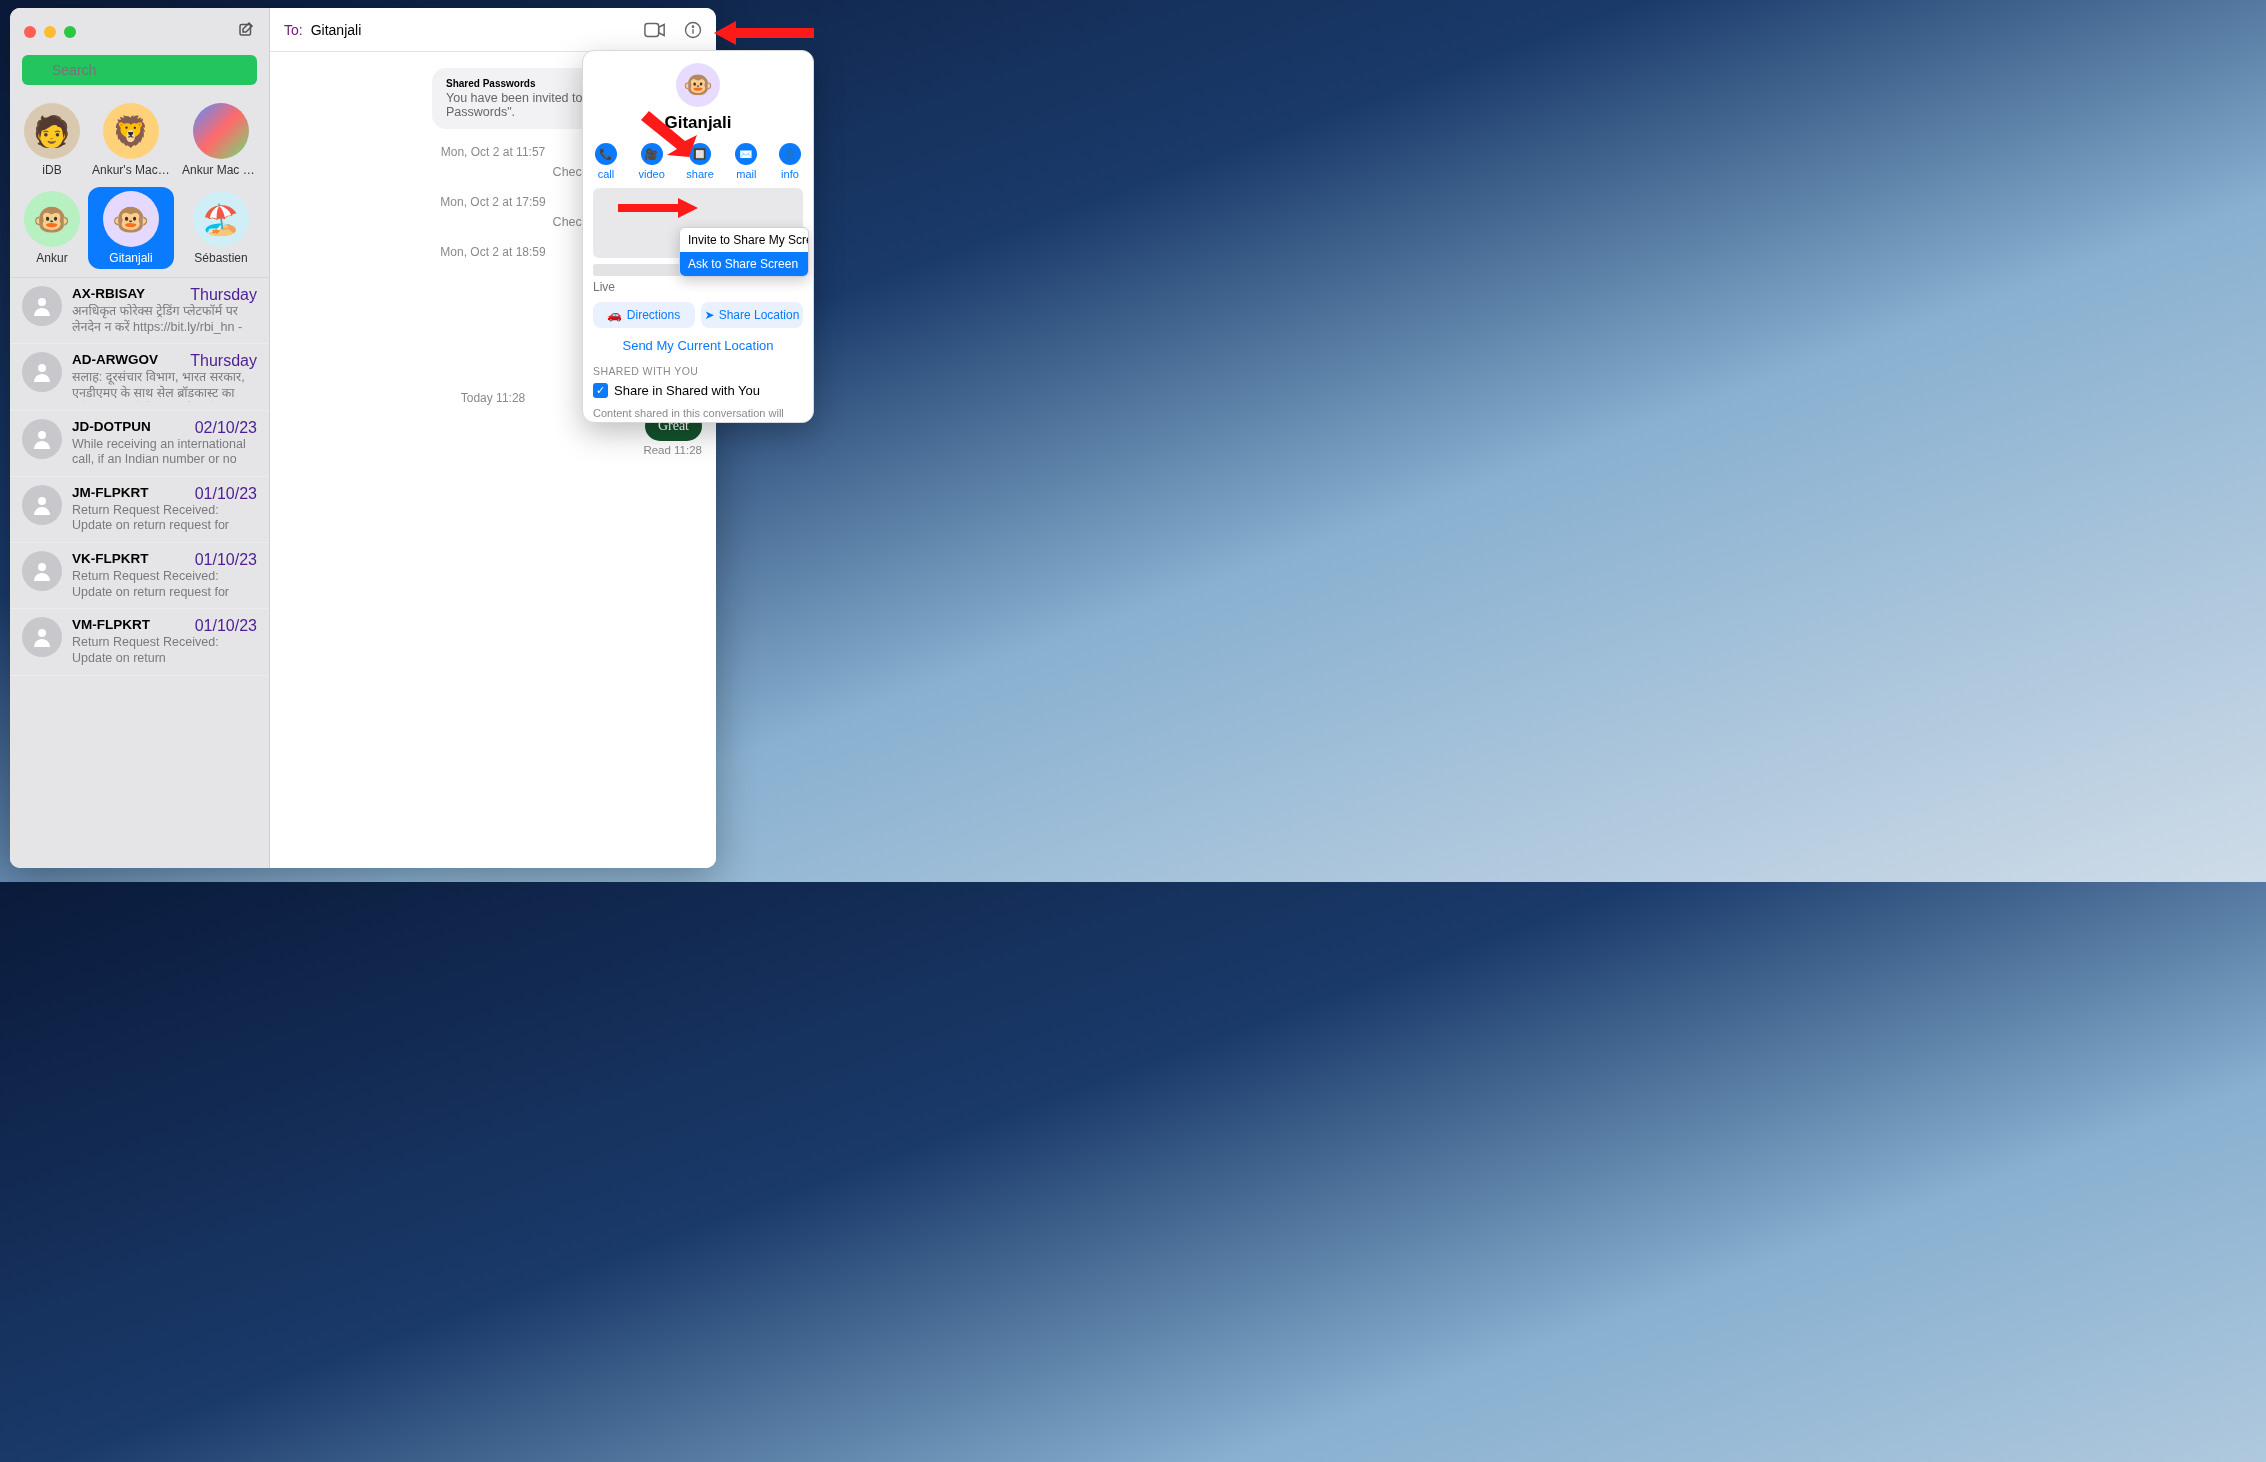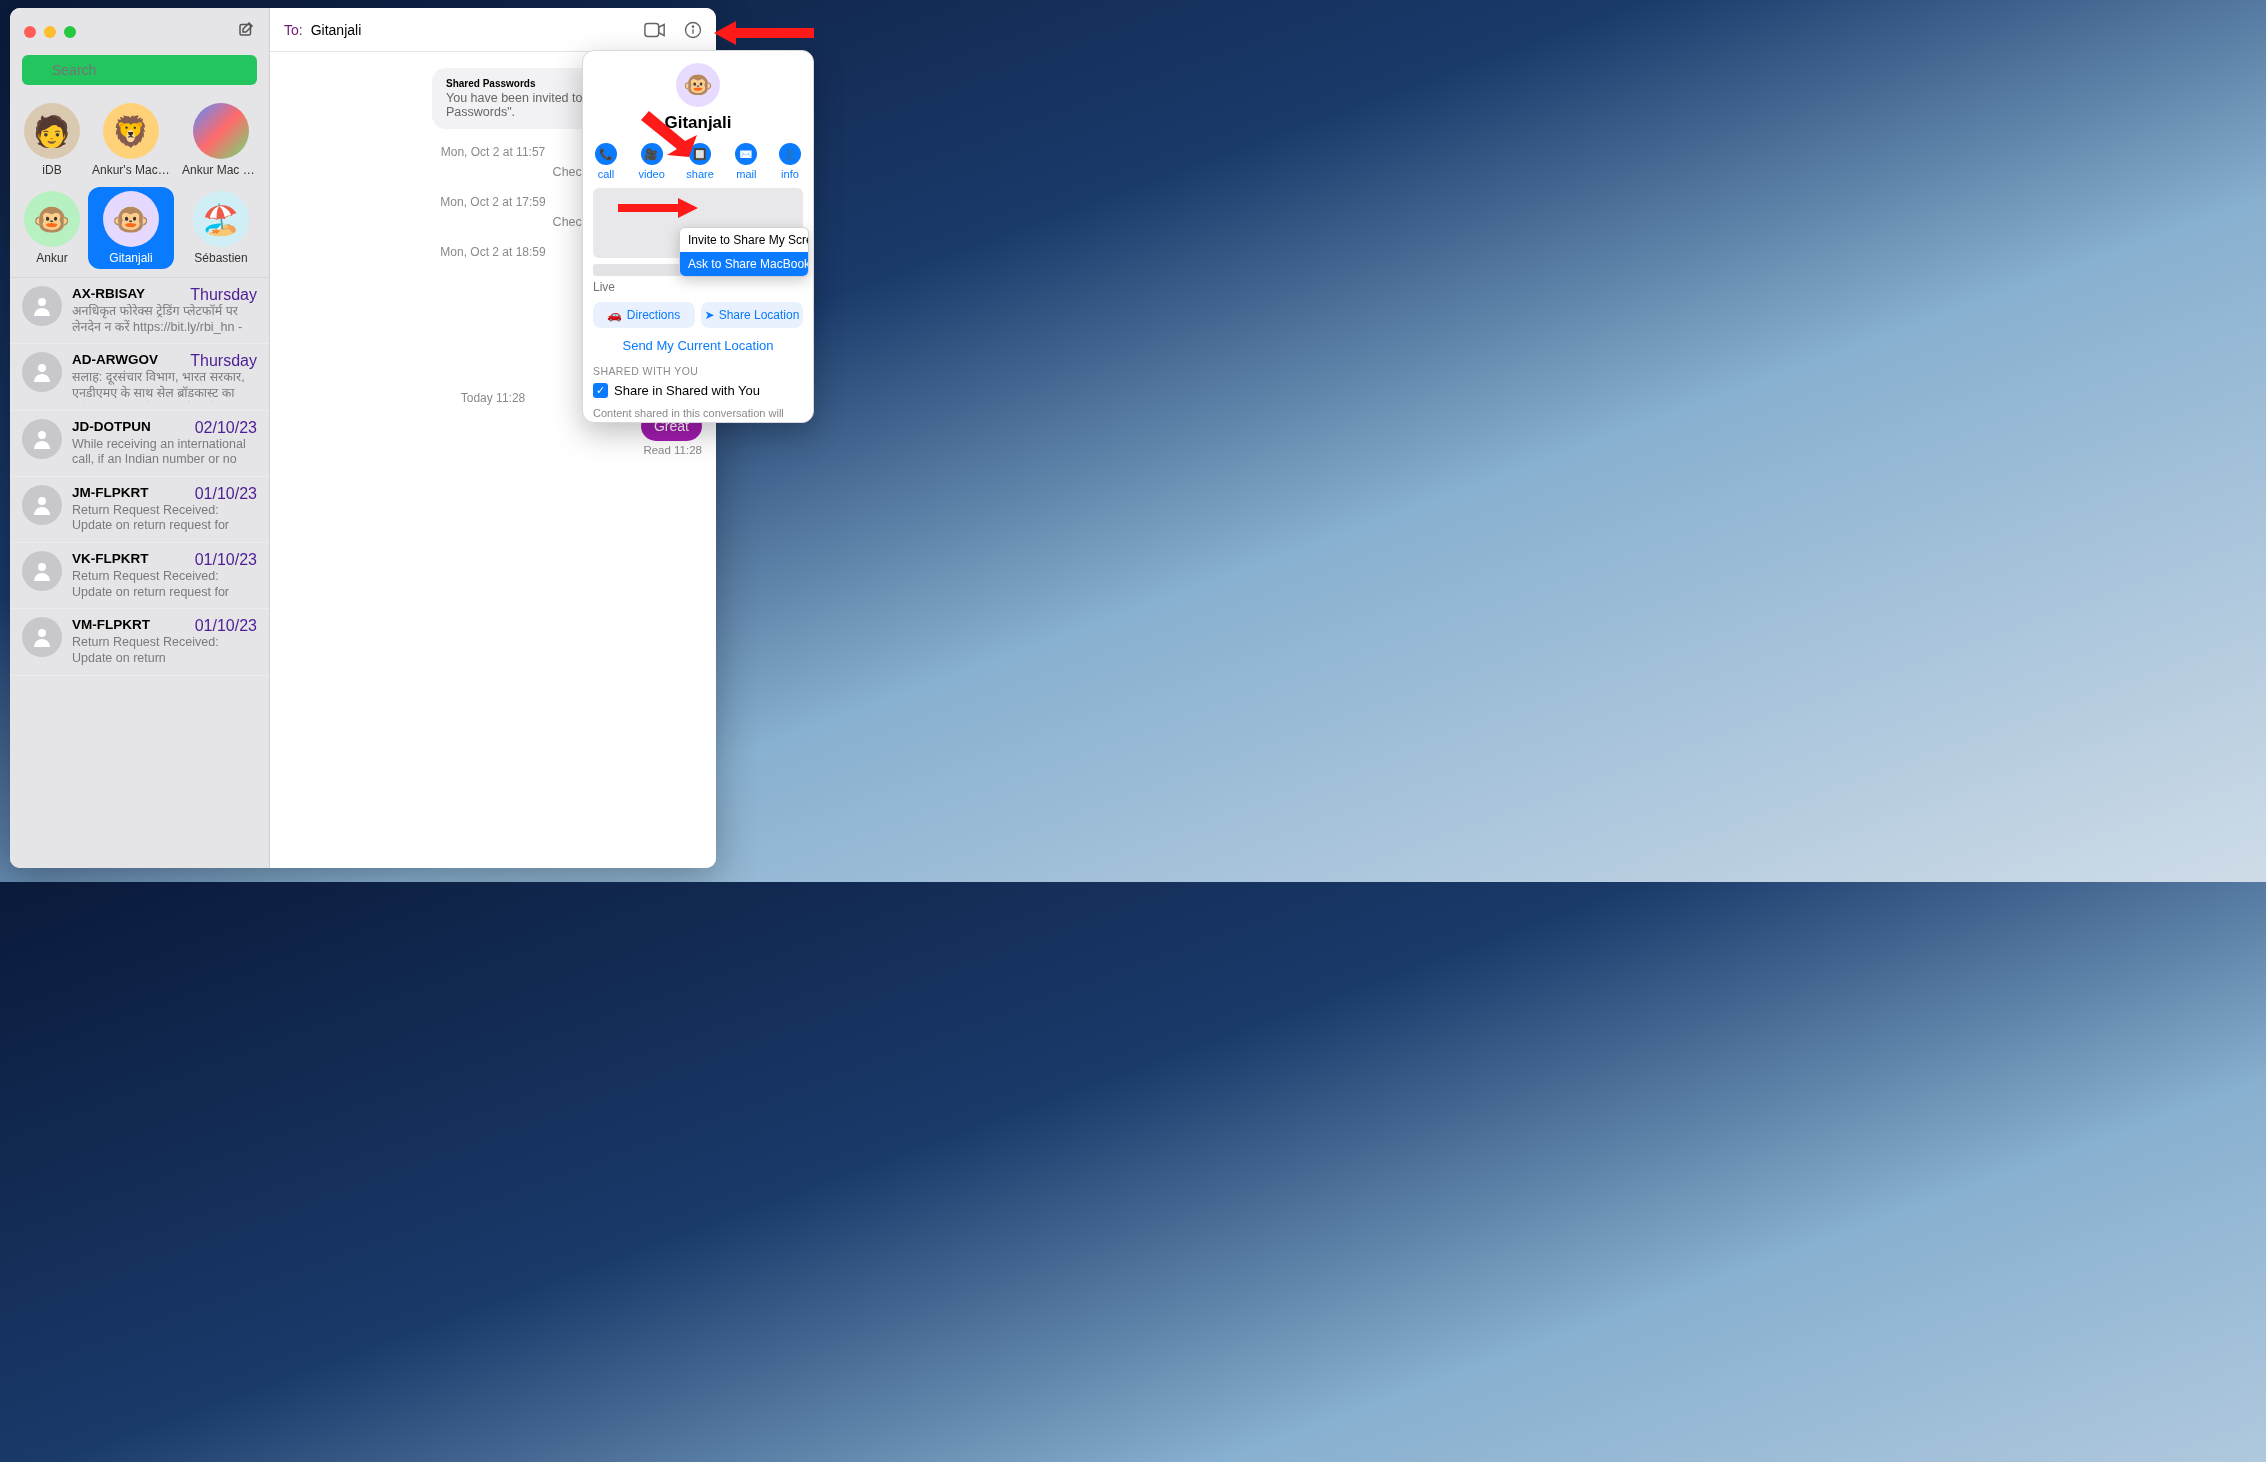--- a/index.html
+++ b/index.html
@@ -48,21 +48,21 @@
   .hdr-to{color:#701a75;font-size:14px;}
   .hdr-name{color:#000;font-size:14px;}
   .hdr-actions{margin-left:auto;display:flex;gap:18px;align-items:center;color:#555;}
   .icon-btn{cursor:pointer;display:inline-flex;}
   .thread{flex:1;overflow:hidden;padding:10px 14px 60px;position:relative;}
   .card{background:#f2f2f4;border-radius:14px;padding:10px 14px;margin-left:auto;max-width:270px;margin-top:6px;}
   .card-title{font-weight:600;font-size:10px;}
   .card-body{font-size:12.5px;color:#666;margin-top:2px;}
   .ts{color:#8a8a8e;font-size:12px;text-align:center;margin:16px 0 6px;}
   .checkin{color:#8a8a8e;font-size:12.5px;text-align:right;margin-left:auto;max-width:260px;margin-top:6px;}
-  .bubble{background:#a21caf;color:#fff;padding:7px 13px;border-radius:16px;margin-left:auto;width:fit-content;font-size:14px;margin-top:4px;}
+  .bubble{background:#14532d;color:#fff;padding:7px 13px;border-radius:16px;margin-left:auto;width:fit-content;font-size:14px;margin-top:4px;font-family:Liberation Serif, serif;}
   .read{color:#8a8a8e;font-size:11.5px;text-align:right;margin-top:3px;}
   .composer{position:absolute;left:0;right:0;bottom:0;padding:8px 12px;display:flex;gap:10px;align-items:center;background:#fff;}
   .app-btn{width:30px;height:30px;border-radius:50%;background:#e8e8ea;color:#888;display:flex;align-items:center;justify-content:center;cursor:pointer;font-size:16px;}
   .msg-input{flex:1;border:1px solid #dcdce0;border-radius:16px;padding:7px 40px 7px 14px;font-size:14px;color:#333;}
   .emoji{width:24px;height:24px;color:#888;cursor:pointer;font-size:20px;}
   
   .popover{
     position:absolute; left:582px; top:50px; width:232px; height:373px;
     background:#fff; border:1px solid #d8d8dc; border-radius:12px;
     box-shadow:0 10px 30px rgba(0,0,0,.25); padding:10px 10px 0;
@@ -302,21 +302,21 @@
         <div class="pa-l">mail</div>
       </div>
       <div class="pa">
         <div class="pa-c">👤</div>
         <div class="pa-l">info</div>
       </div>
     </div>
 
   <div class="dropdown">
     <div class="dd-item">Invite to Share My Screen</div>
-    <div class="dd-item sel">Ask to Share MacBook</div>
+    <div class="dd-item sel">Ask to Share Screen</div>
   </div>
 
   <div class="blurblock"></div>
   <div class="livebar"></div>
   <div class="live-l">Live</div>
   <div class="locrow">
     <div class="locbtn">
         <span>🚗</span>
         <span>Directions</span>
       </div>

